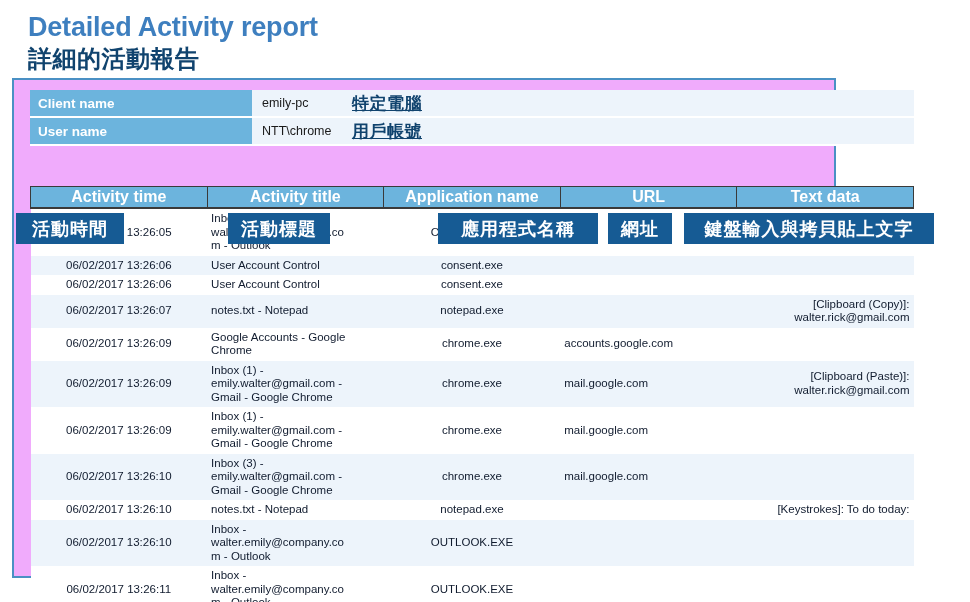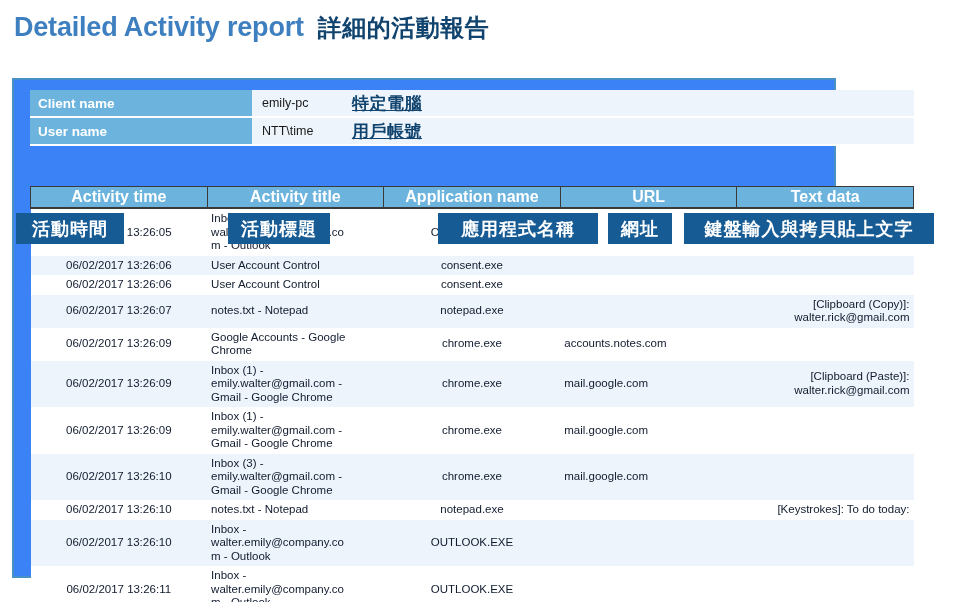--- a/index.html
+++ b/index.html
@@ -16,20 +16,21 @@
   }
 
   
   #title-bar {
     position: absolute;
     left: 14px;
     top: 12px;
     display: flex;
     align-items: baseline;
     white-space: nowrap;
+    flex-direction: column;
   }
   #title-en {
     font-size: 27px;
     font-weight: bold;
     color: #3E7FBF;
     letter-spacing: -0.2px;
   }
   #title-zh {
     font-size: 24px;
     font-weight: bold;
@@ -40,21 +41,21 @@
 
   
   #report-frame {
     position: absolute;
     left: 12px;
     top: 78px;
     width: 824px;
     height: 500px;
     border: 2px solid #4A90C4;
     box-sizing: border-box;
-    background: #3b82f6;
+    background: #f0abfc;
   }
 
   
   #client-info {
     position: absolute;
     left: 16px;
     top: 10px;
     width: 884px;
     border-collapse: collapse;
     table-layout: fixed;
@@ -172,21 +173,21 @@
             <div class="val-wrap">
               <span class="val-text">emily-pc</span>
               <span class="val-anno">特定電腦</span>
             </div>
           </td>
         </tr>
         <tr>
           <td class="lbl">User name</td>
           <td class="val">
             <div class="val-wrap">
-              <span class="val-text">NTT\time</span>
+              <span class="val-text">NTT\chrome</span>
               <span class="val-anno">用戶帳號</span>
             </div>
           </td>
         </tr>
       </tbody>
   </table>
 
   <table id="activity-table">
     <thead>
       <tr>
@@ -223,21 +224,21 @@
           <td class="c-time">06/02/2017 13:26:07</td>
           <td class="c-title">notes.txt - Notepad</td>
           <td class="c-app">notepad.exe</td>
           <td class="c-url"></td>
           <td class="c-text">[Clipboard (Copy)]: walter.rick@gmail.com</td>
         </tr>
         <tr class="odd">
           <td class="c-time">06/02/2017 13:26:09</td>
           <td class="c-title">Google Accounts - Google Chrome</td>
           <td class="c-app">chrome.exe</td>
-          <td class="c-url">accounts.notes.com</td>
+          <td class="c-url">accounts.google.com</td>
           <td class="c-text"></td>
         </tr>
         <tr class="even">
           <td class="c-time">06/02/2017 13:26:09</td>
           <td class="c-title">Inbox (1) - emily.walter@gmail.com -<br>Gmail - Google Chrome</td>
           <td class="c-app">chrome.exe</td>
           <td class="c-url">mail.google.com</td>
           <td class="c-text">[Clipboard (Paste)]: walter.rick@gmail.com</td>
         </tr>
         <tr class="odd">

